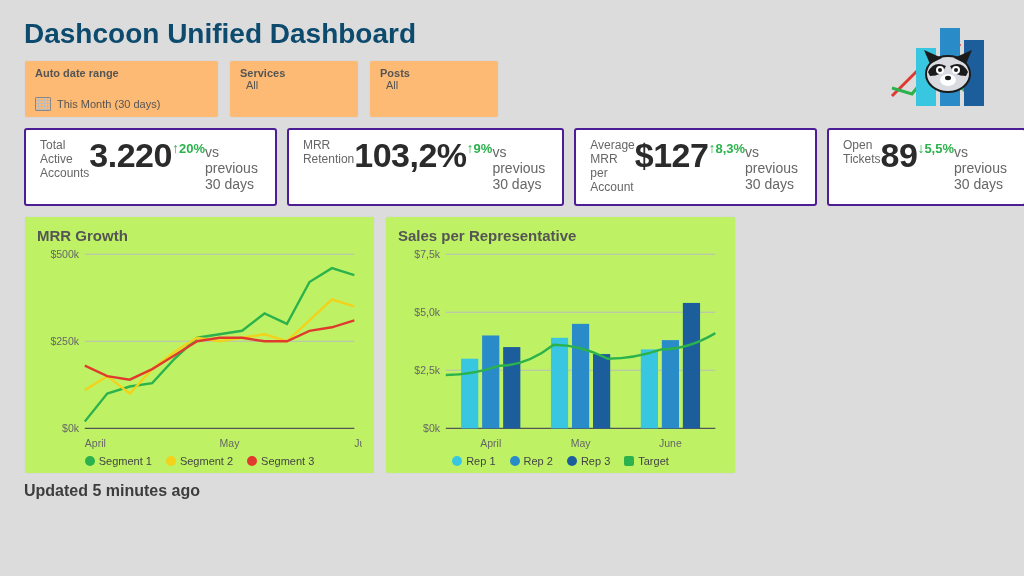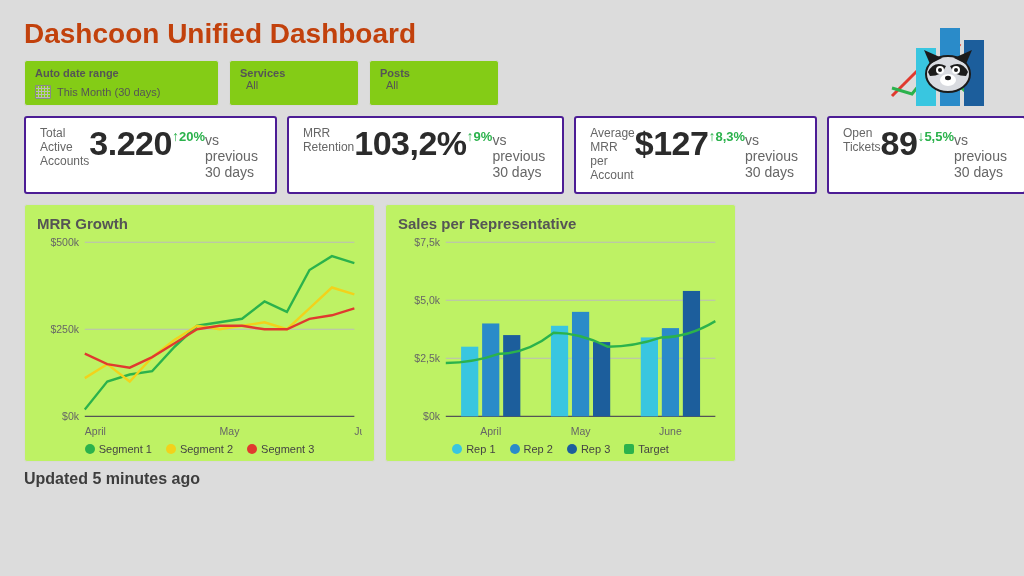--- a/index.html
+++ b/index.html
@@ -5,30 +5,30 @@
   * { box-sizing: border-box; margin: 0; padding: 0; }
   body {
     width: 1024px; height: 576px;
     background: #dcdcdc;
     font-family: "Segoe UI", "Helvetica Neue", Arial, sans-serif;
     color: #444;
     position: relative;
     overflow: hidden;
   }
   .page { padding: 18px 24px 8px 24px; width: 760px; margin: 0; }
-  h1.title { font-size: 28px; font-weight: 700; color: #c2410c; margin-bottom: 10px; }
+  h1.title { font-size: 28px; font-weight: 700; color: #0c4a6e; margin-bottom: 10px; }
   .filters { display: flex; gap: 10px; margin-bottom: 10px; }
   .filter-card {
-    background: #84cc16; border: 1px solid #d9d9d9; border-radius: 3px;
+    background: #fdba74; border: 1px solid #d9d9d9; border-radius: 3px;
     padding: 6px 10px 6px 10px; min-height: 40px;
   }
   .filter-card.range { width: 195px; }
   .filter-card.small { width: 130px; }
   .filter-label { font-size: 11px; font-weight: 600; color: #555; }
-  .filter-value-row { display: flex; align-items: center; gap: 6px; margin-top: 6px; }
+  .filter-value-row { display: flex; align-items: center; gap: 6px; margin-top: 18px; }
   .filter-value { font-size: 11px; color: #555; }
   .calendar-icon {
     width: 16px; height: 14px; position: relative; border: 1px solid #888; border-radius: 1px;
     background: repeating-linear-gradient(to bottom, transparent 0 2px, #bbb 2px 3px),
                 repeating-linear-gradient(to right, transparent 0 2px, #bbb 2px 3px);
   }
   .kpis { display: flex; gap: 10px; margin-bottom: 10px; }
   .kpi-card {
     background: #fff; border: 2px solid #4c1d95; border-radius: 3px;
     padding: 8px 17px 8px 14px; flex: 1 1 0;

